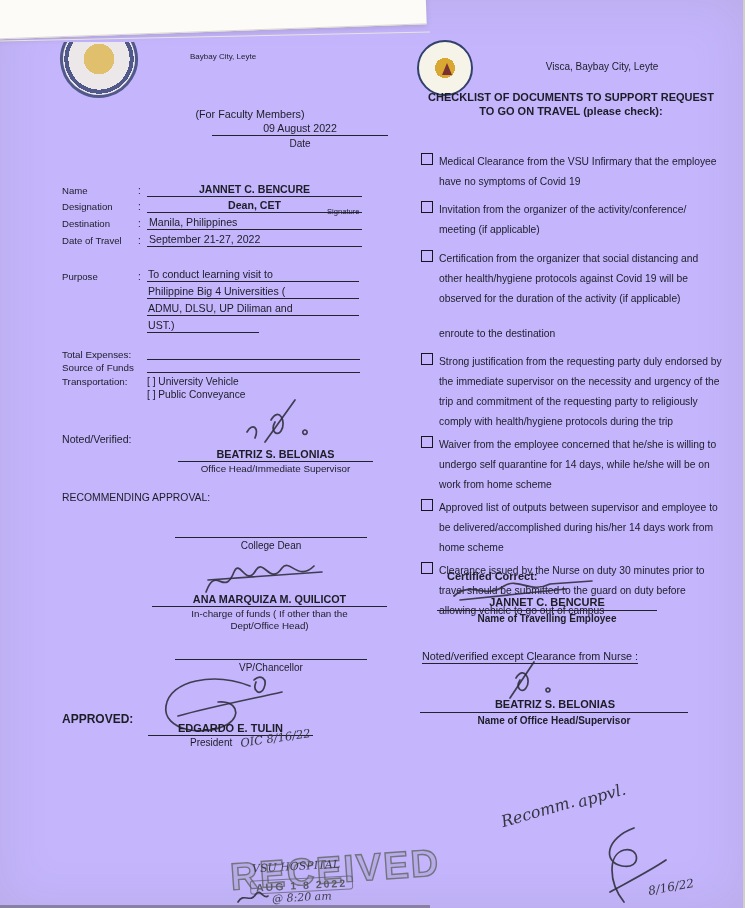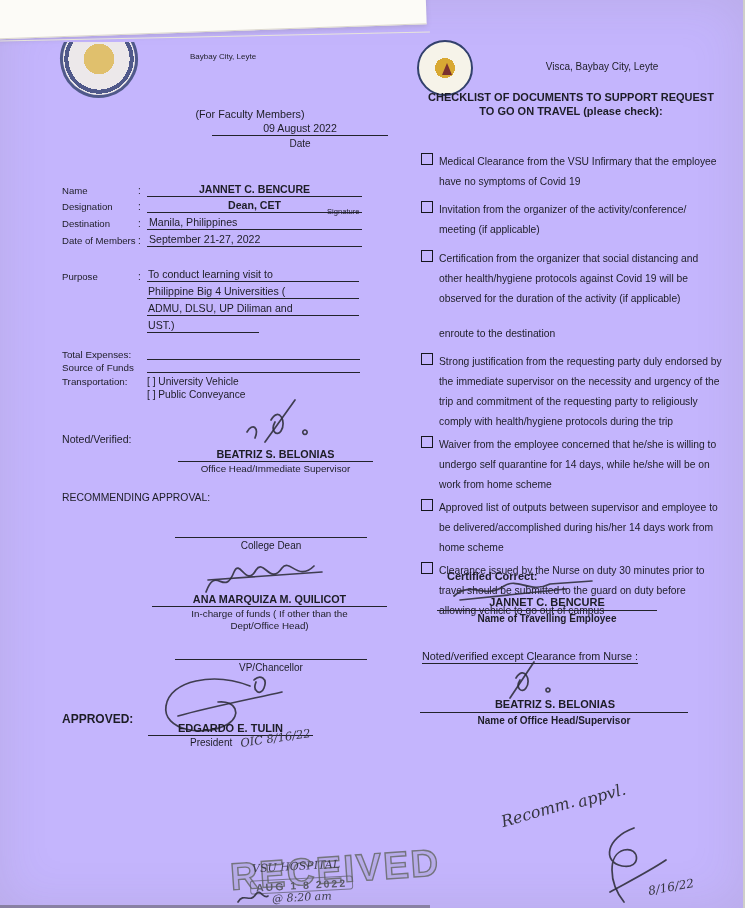--- a/index.html
+++ b/index.html
@@ -72,21 +72,21 @@
     <span class="fsep">:</span>
     <span class="fval b c">Dean, CET</span>
   </div>
   <div class="abs" style="left:327px;top:207px;font-size:7.6px">Signature</div>
   <div class="frow abs" style="left:62px;top:215px">
     <span class="flabel">Destination</span>
     <span class="fsep">:</span>
     <span class="fval">Manila, Philippines</span>
   </div>
   <div class="frow abs" style="left:62px;top:232px">
-    <span class="flabel">Date of Members</span>
+    <span class="flabel">Date of Travel</span>
     <span class="fsep">:</span>
     <span class="fval">September 21-27, 2022</span>
   </div>
 
   <div class="frow abs" style="left:62px;top:268px">
     <span class="flabel">Purpose</span>
     <span class="fsep">:</span>
   </div>
   <div class="abs pline" style="left:147px;top:266px">To conduct learning visit to</div>
   <div class="abs pline" style="left:147px;top:283px">Philippine Big 4 Universities (</div>

